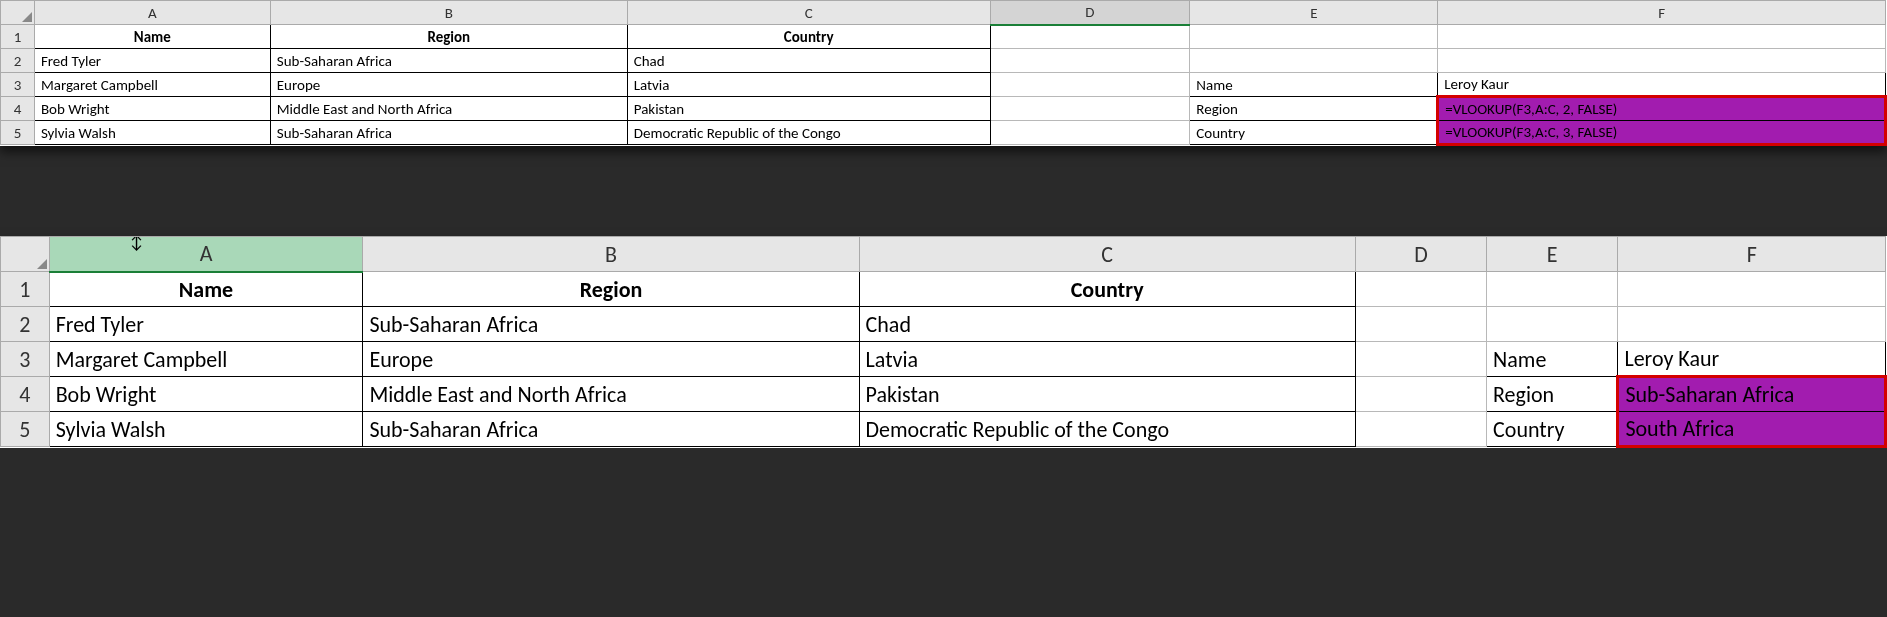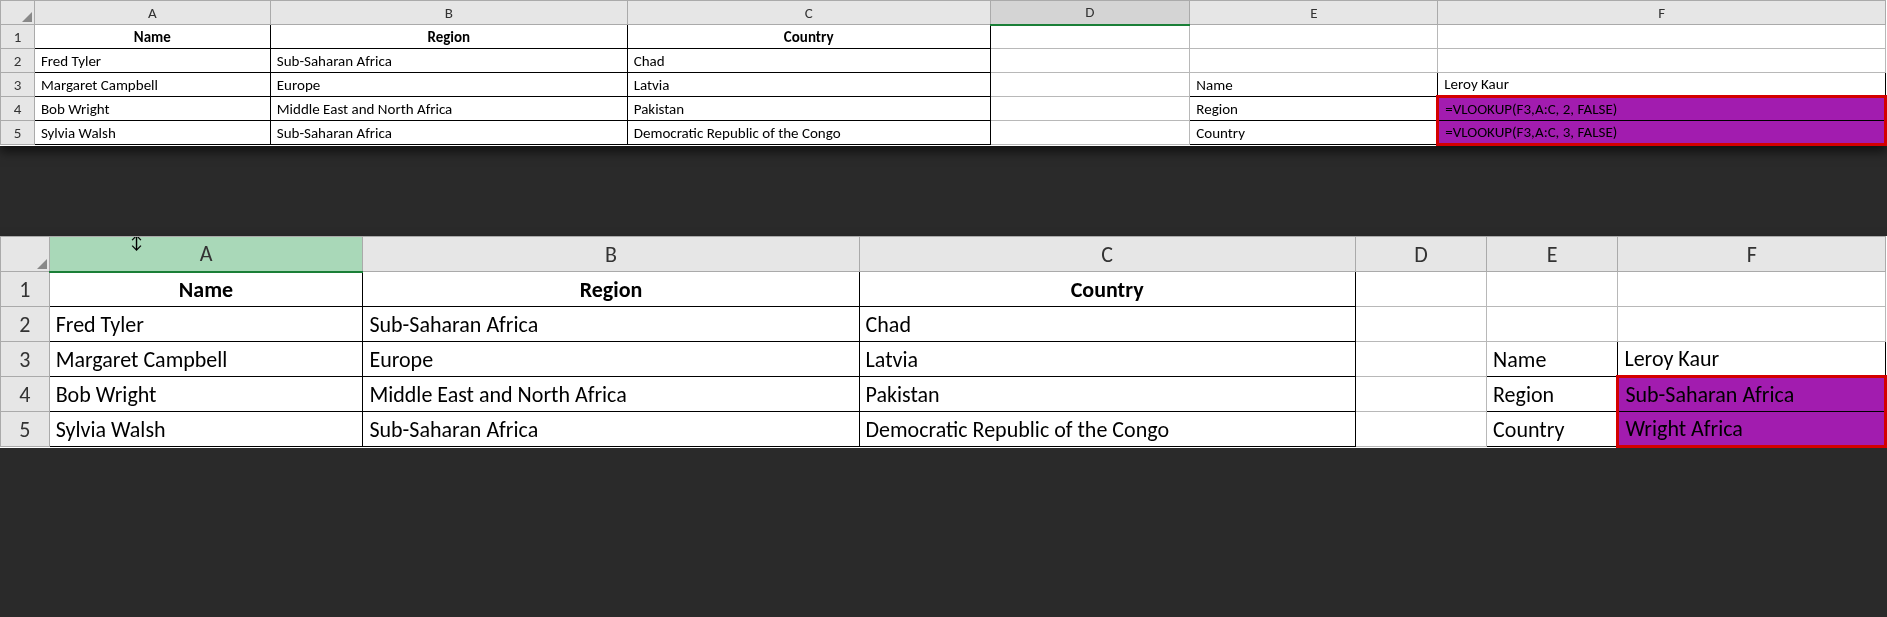--- a/index.html
+++ b/index.html
@@ -243,17 +243,17 @@
     <td class="data-border">Region</td>
     <td class="data-border yellow-cell red-top red-left red-right">Sub-Saharan Africa</td>
   </tr>
   <tr>
     <th class="row-header">5</th>
     <td class="data-border">Sylvia Walsh</td>
     <td class="data-border">Sub-Saharan Africa</td>
     <td class="data-border">Democratic Republic of the Congo</td>
     <td></td>
     <td class="data-border">Country</td>
-    <td class="data-border yellow-cell red-bottom red-left red-right">Wright Africa</td>
+    <td class="data-border yellow-cell red-bottom red-left red-right">South Africa</td>
   </tr>
 </tbody>
     </table>
 </div>
 
 </body></html>

